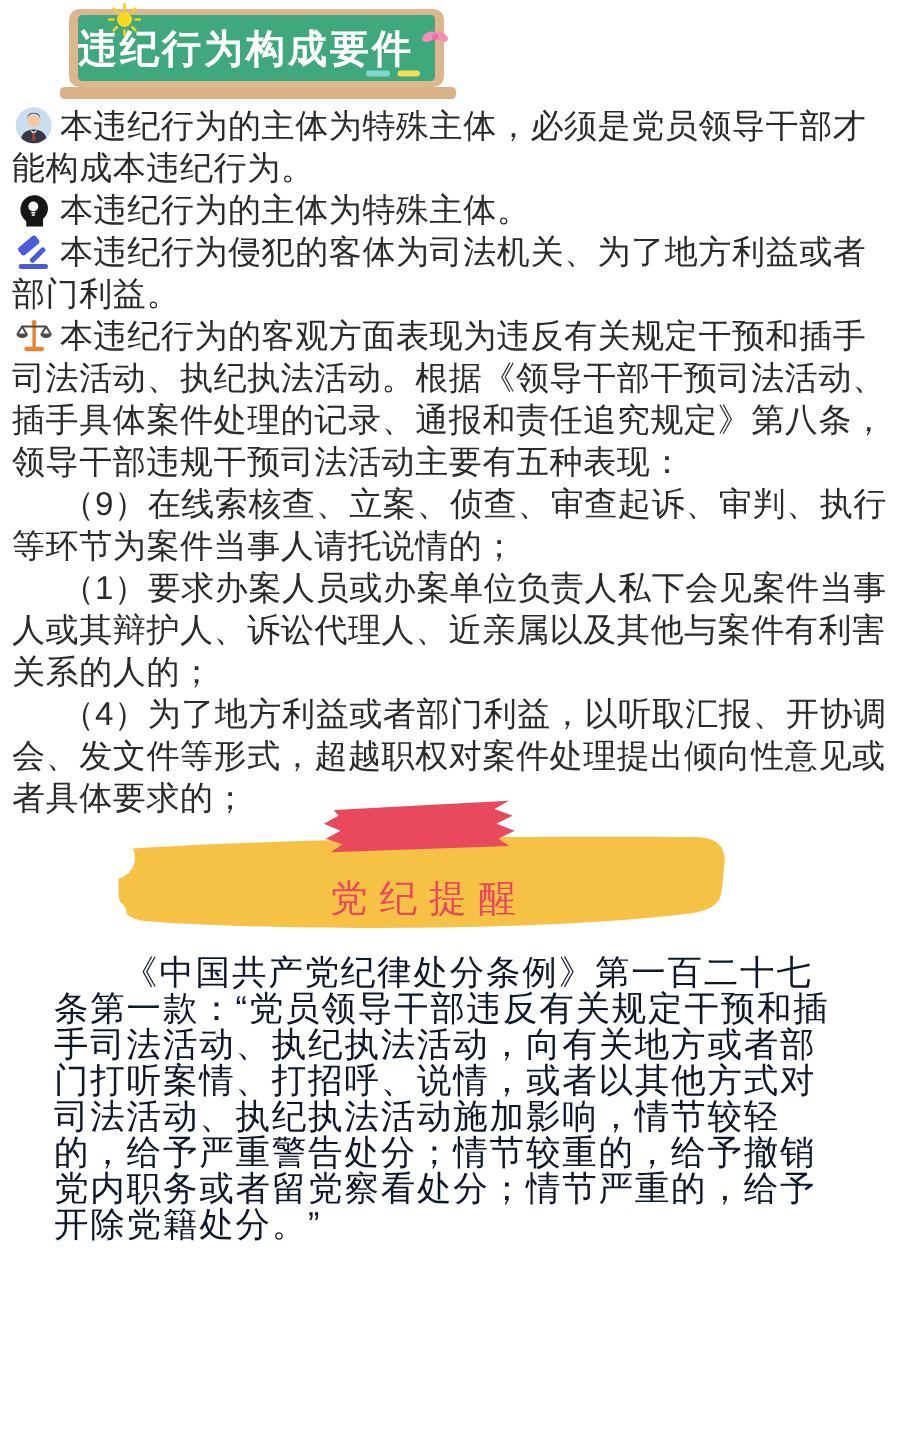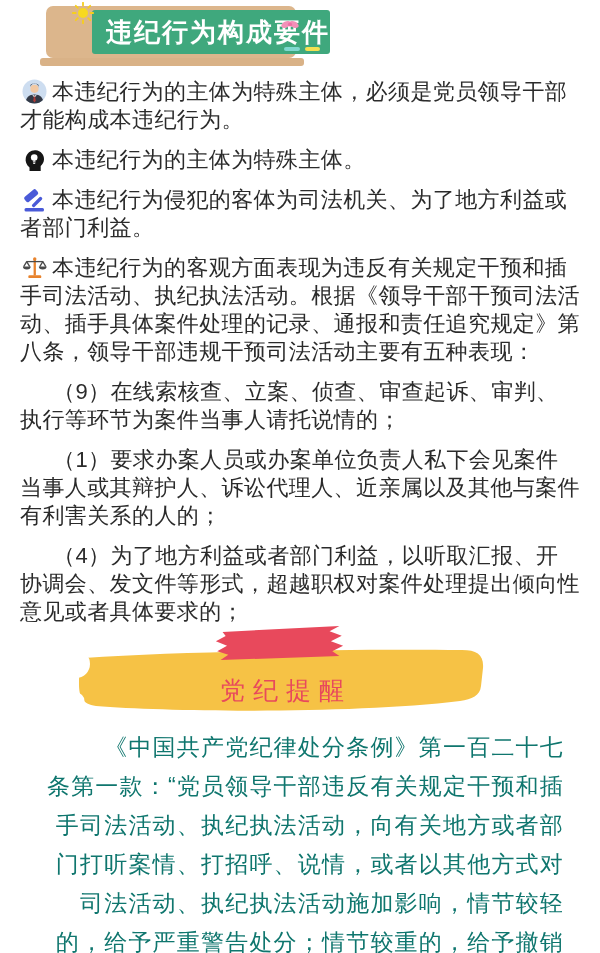--- a/index.html
+++ b/index.html
@@ -5,41 +5,41 @@
   html,body{margin:0;padding:0;}
   body{
     width:600px;height:953px;overflow:hidden;background:#ffffff;
     font-family:"Liberation Sans","DejaVu Sans",sans-serif;
     position:relative;
   }
   
   .header-wrap{position:relative;height:66px;}
   .chalkboard{position:absolute;left:46px;top:6px;width:250px;height:52px;}
   .board-frame{position:absolute;inset:0;background:#dcb68c;border-radius:7px;padding:4px 6px;box-sizing:border-box;}
-  .board{width:100%;height:100%;background:#3fa87d;border-radius:3px;display:flex;align-items:center;justify-content:flex-end;position:relative;overflow:hidden;margin-left:40px;}
+  .board{width:100%;height:100%;background:#3fa87d;border-radius:3px;display:flex;align-items:center;justify-content:flex-start;position:relative;overflow:hidden;}
   .board-title{color:#ffffff;font-size:26px;font-weight:bold;letter-spacing:2px;white-space:nowrap;}
   .board-tray{position:absolute;left:-6px;right:-8px;bottom:-8px;height:8px;background:#d9b287;border-radius:3px;}
   .chalk{position:absolute;bottom:3px;height:4px;border-radius:2px;}
   .chalk-teal{right:30px;width:16px;background:#7fd8cf;}
   .chalk-yellow{right:10px;width:15px;background:#f3e052;}
   .sun-decor{position:absolute;left:26px;top:-4px;}
   .pink-decor{position:absolute;right:-3px;top:11px;}
   
   .content{margin:4px 8px 0 8px;font-size:22px;line-height:28px;color:#2b2b2b;letter-spacing:0.4px;text-align:left;}
-  .content p{margin:12px;}
+  .content p{margin:0;}
   .para-icon{display:inline-block;width:25px;height:25px;vertical-align:-5px;margin:0 5px 0 2px;}
   .list-item{text-indent:1.5em;}
   
   .banner-wrap{position:relative;width:460px;height:96px;margin:-14px 0 0 52px;}
   .banner-svg{position:absolute;left:0;top:0;}
   .banner-label{position:absolute;left:0;right:0;top:50px;text-align:center;
     font-size:25px;font-weight:normal;color:#e8495c;letter-spacing:8px;text-indent:8px;}
   
-  .quote{margin:8px 36px 0 36px;font-size:23px;line-height:39px;letter-spacing:1.2px;
-    color:#0f766e;text-indent:2em;text-align:right;}
+  .quote{margin:8px 36px 0 36px;font-size:23px;line-height:24px;letter-spacing:1.2px;
+    color:#0f172a;text-indent:2em;text-align:left;}
 </style>
 </head>
 <body>
 
 <div class="header-wrap">
   <div class="chalkboard">
     <div class="board-frame">
       <div class="board">
         <span class="board-title">违纪行为构成要件</span>
         <span class="chalk chalk-teal"></span>

